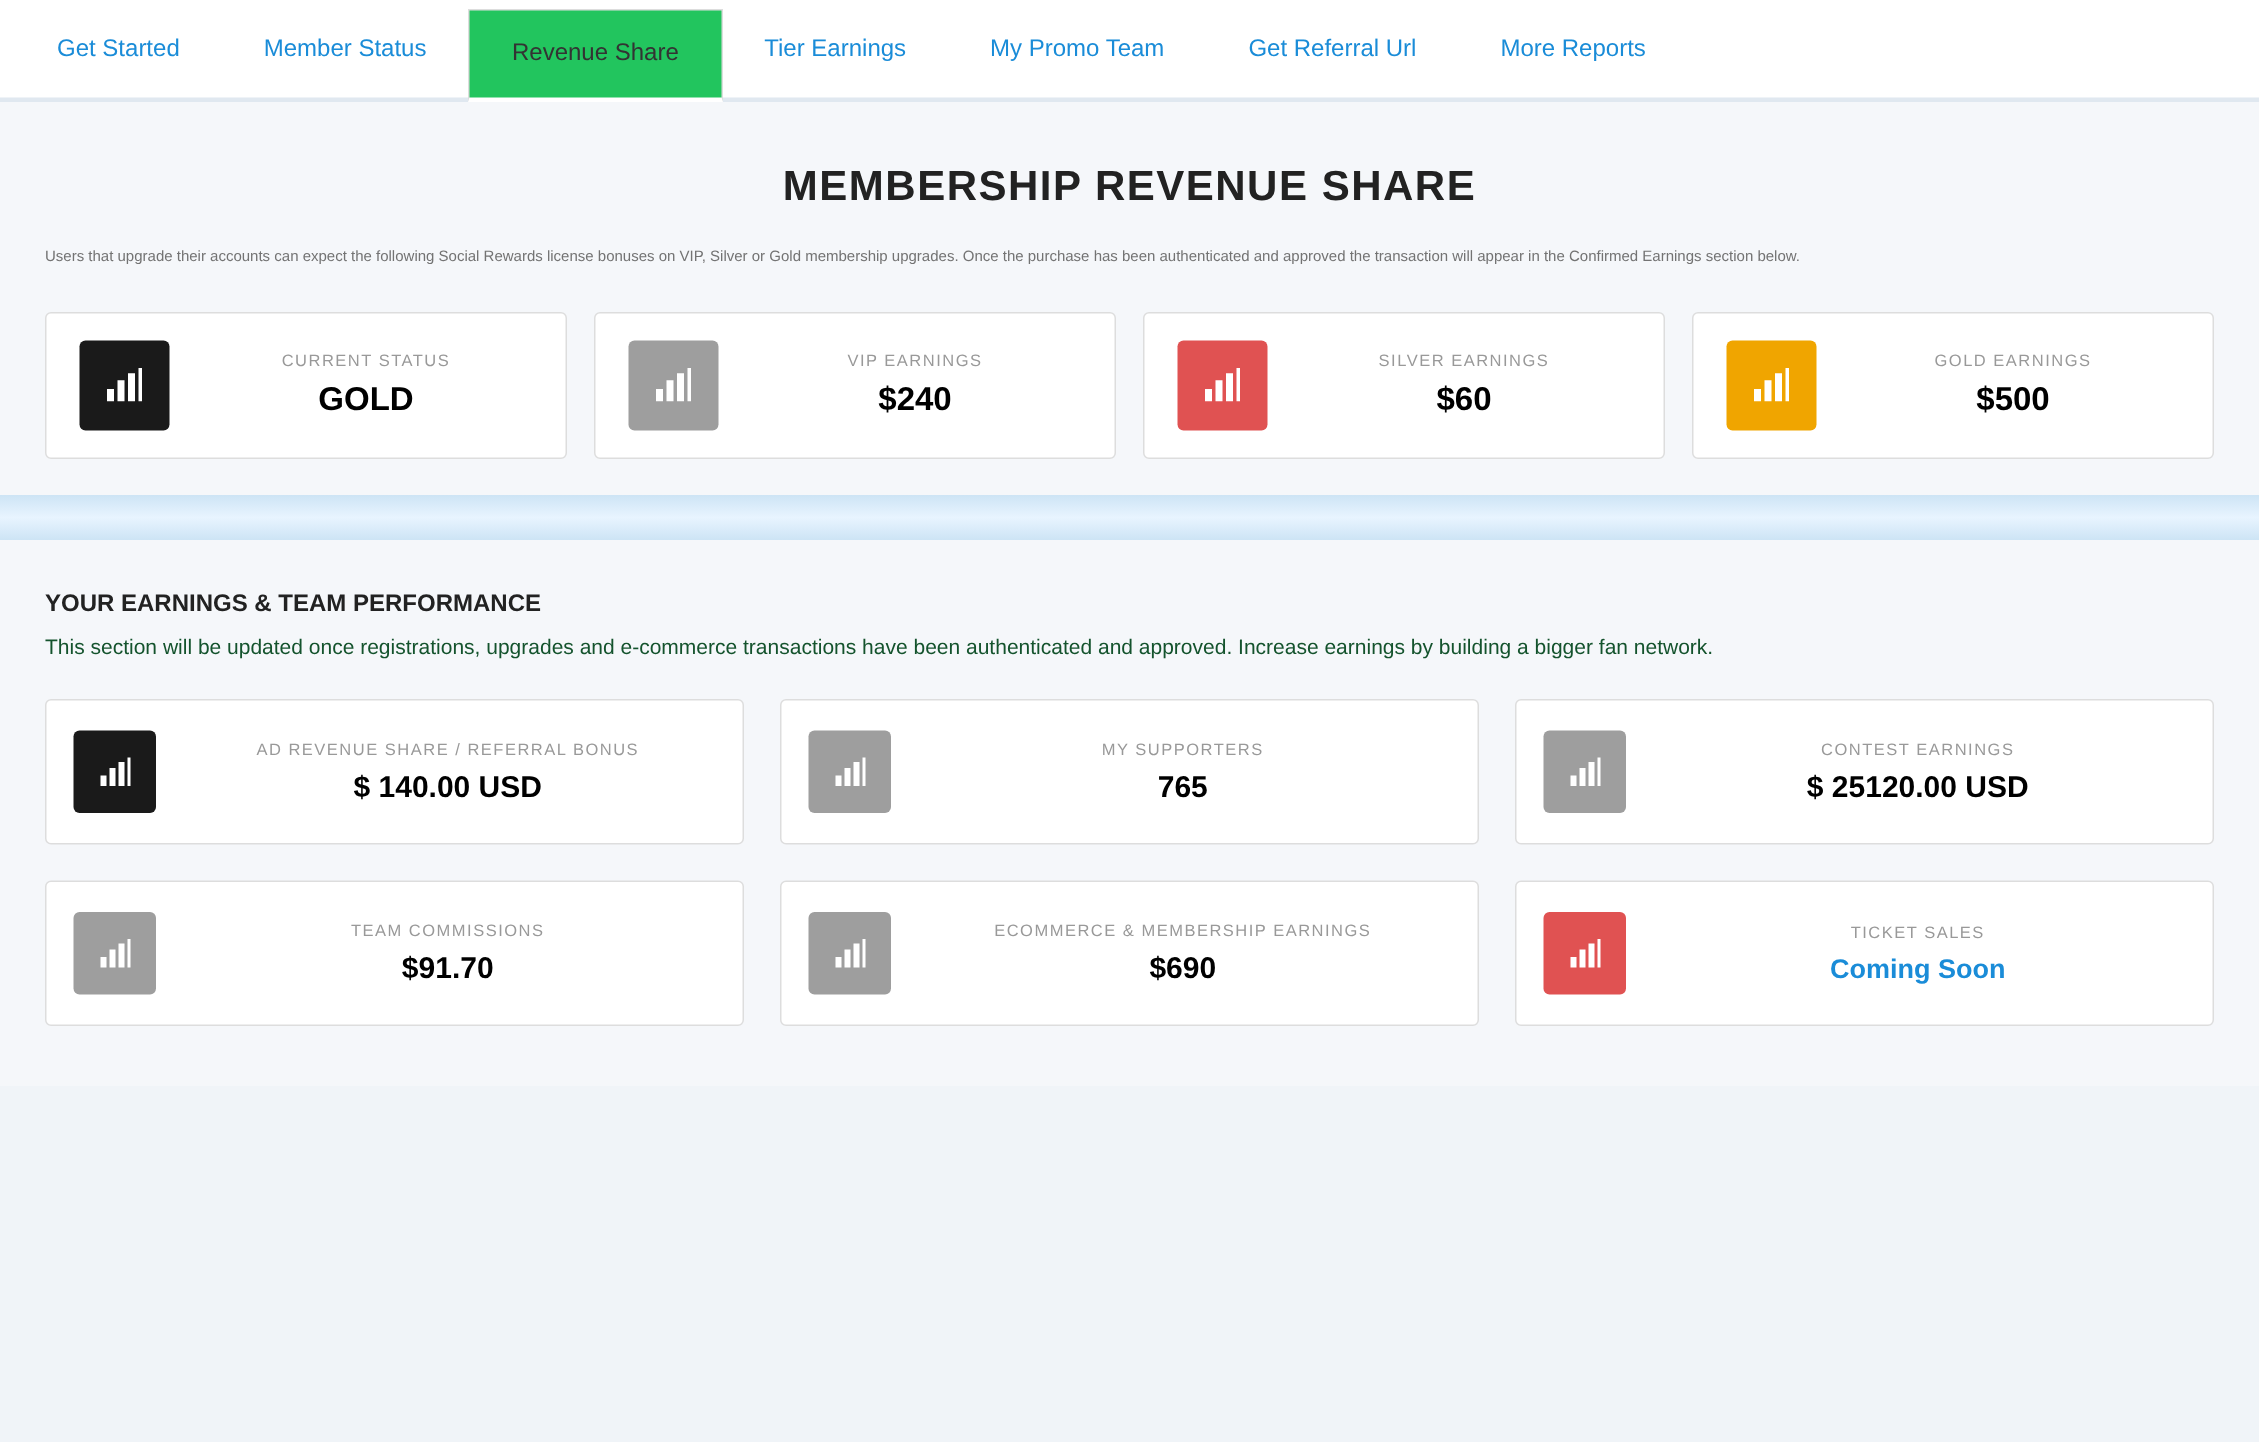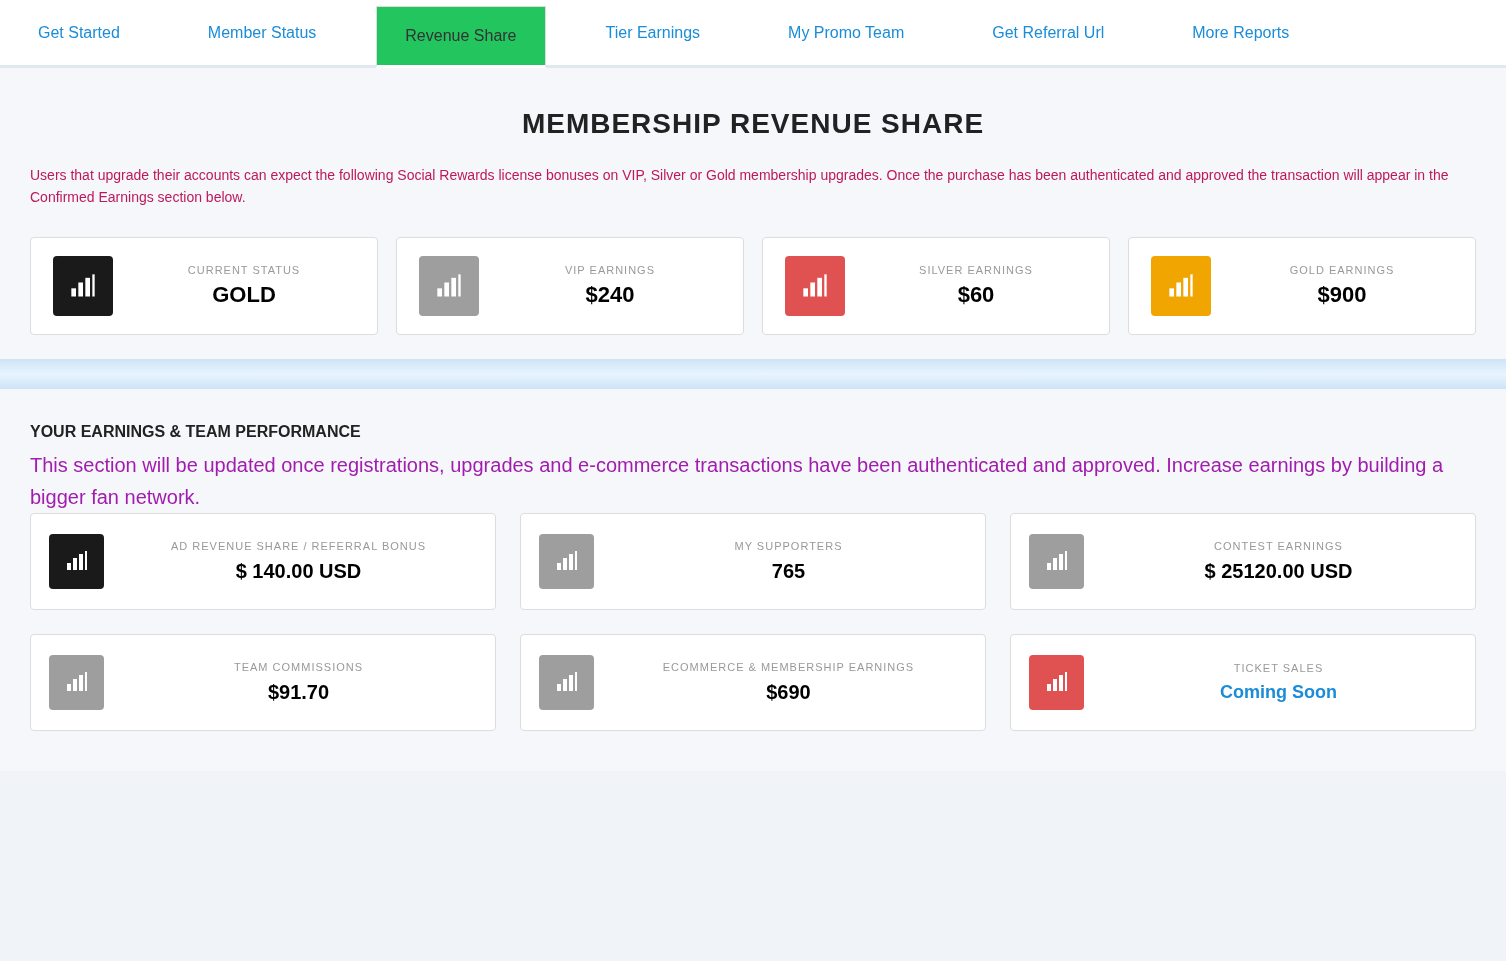--- a/index.html
+++ b/index.html
@@ -5,21 +5,20 @@
     * { box-sizing: border-box; margin: 0; padding: 0; }
     body { font-family: Arial, sans-serif; background: #f0f4f8; color: #333; }
 
     
     .nav-bar {
       background: #fff;
       border-bottom: 3px solid #e0e8f0;
       display: flex;
       align-items: stretch;
       padding: 0 10px;
-      gap: 32px;
     }
     .nav-tab {
       padding: 20px 28px;
       font-size: 16px;
       color: #1a8cd8;
       cursor: pointer;
       border-bottom: 3px solid transparent;
       margin-bottom: -3px;
       white-space: nowrap;
       text-decoration: none;
@@ -45,22 +44,22 @@
     .page-title {
       text-align: center;
       font-size: 28px;
       font-weight: bold;
       letter-spacing: 1px;
       margin-bottom: 24px;
       color: #222;
     }
 
     .description {
-      font-size: 14px;
-      color: #be185d;
+      font-size: 10px;
+      color: #737373;
       margin-bottom: 28px;
       line-height: 1.6;
     }
 
     
     .status-cards {
       display: flex;
       gap: 18px;
       margin-bottom: 0;
       flex-wrap: nowrap;
@@ -121,23 +120,24 @@
     .earnings-section {
       padding: 10px 0;
     }
     .earnings-title {
       font-size: 16px;
       font-weight: bold;
       margin-bottom: 8px;
       color: #222;
     }
     .earnings-desc {
-      font-size: 20px;
-      color: #a21caf;
+      font-size: 14px;
+      color: #14532d;
       line-height: 1.6;
+      margin-bottom: 24px;
     }
 
     .earnings-grid {
       display: grid;
       grid-template-columns: repeat(3, 1fr);
       gap: 24px;
     }
 
     .earn-card {
       background: #fff;
@@ -251,21 +251,21 @@
       <div class="stat-icon icon-gold">
         <svg viewBox="0 0 24 24" fill="white">
             <rect x="2" y="14" width="4" height="7"></rect>
             <rect x="8" y="9" width="4" height="12"></rect>
             <rect x="14" y="5" width="4" height="16"></rect>
             <rect x="20" y="2" width="2" height="19"></rect>
           </svg>
       </div>
       <div class="stat-info">
         <div class="stat-label">GOLD EARNINGS</div>
-        <div class="stat-value">$900</div>
+        <div class="stat-value">$500</div>
       </div>
     </div>
 
   </div>
 
   <div class="divider-band"></div>
 
   <div class="earnings-section">
     <div class="earnings-title">YOUR EARNINGS &amp; TEAM PERFORMANCE</div>
     <div class="earnings-desc">This section will be updated once registrations, upgrades and e-commerce transactions have been authenticated and approved. Increase earnings by building a bigger fan network.</div>

